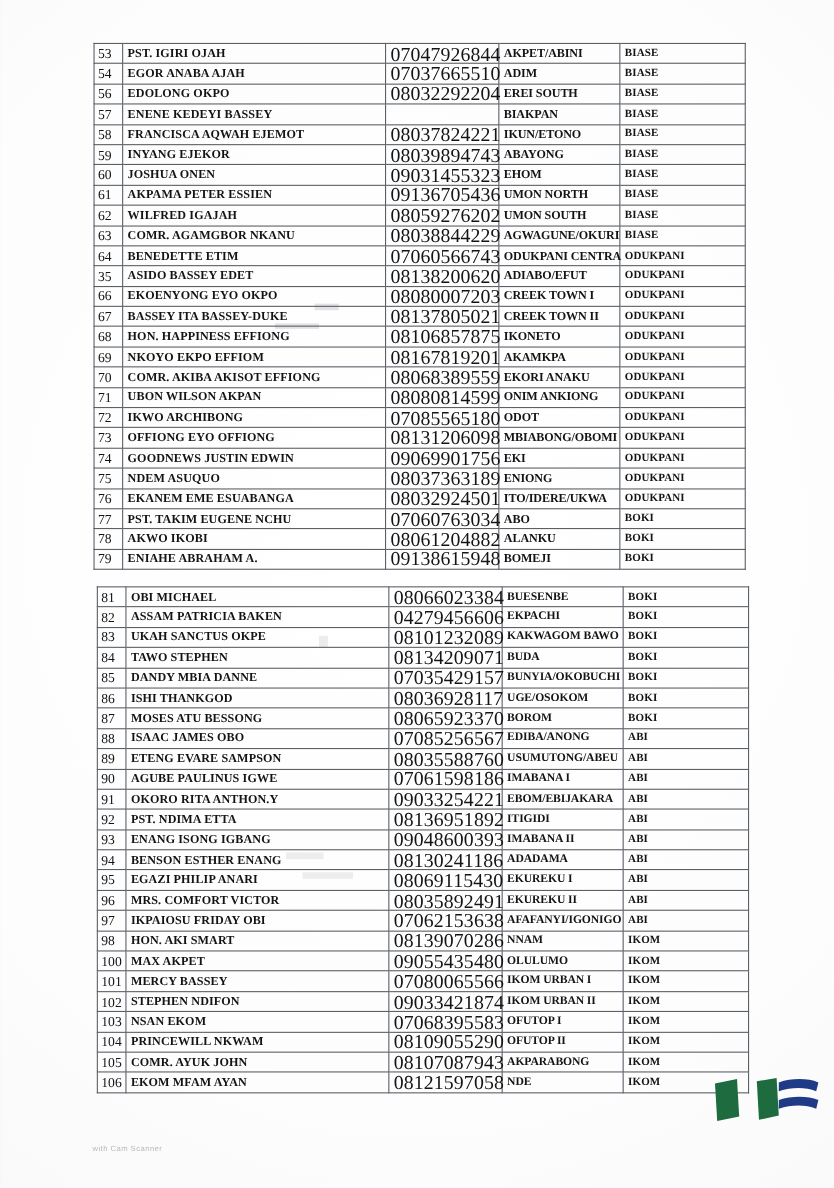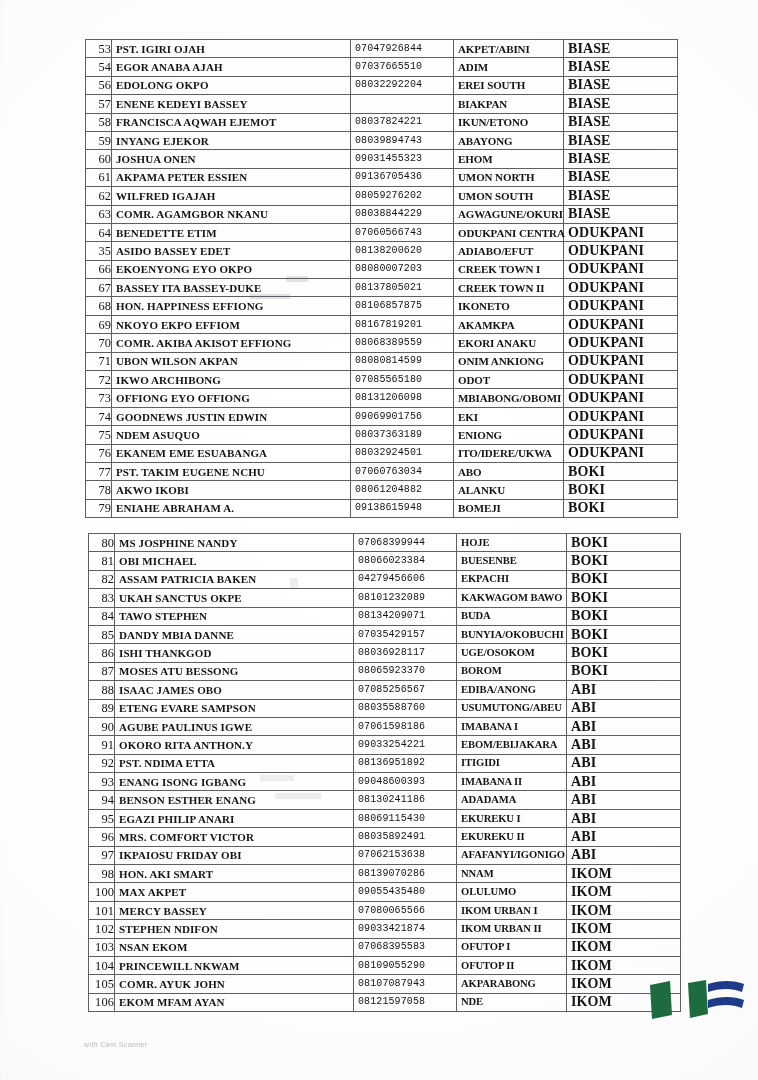--- a/index.html
+++ b/index.html
@@ -68,41 +68,40 @@
 
   
   col.c-idx   { width: 26px; }
   col.c-name  { width: 239px; }
   col.c-phone { width: 103px; }
   col.c-ward  { width: 110px; }
   col.c-lga   { width: 114px; }
 
   td.idx {
     text-align: right;
-    padding-right: 0;
+    padding-right: 10px;
     font-size: 12.4px;
   }
   td.name {
     font-size: 11px;
     font-weight: 600;
     padding-left: 4px;
   }
   td.phone {
-    font-size: 10px;
+    font-size: 18px;
     padding-left: 4px;
-    font-family: Liberation Mono, monospace;
   }
   td.ward {
     font-size: 11px;
     font-weight: 600;
     padding-left: 4px;
     letter-spacing: -.1px;
   }
   td.lga {
-    font-size: 14px;
+    font-size: 10px;
     font-weight: 600;
     padding-left: 4px;
   }
 
   
   .overflow-cell {
     position: relative;
     text-align: center;
   }
   .overflow-cell span {
@@ -407,29 +406,20 @@
   <table class="table-block" id="table-lower">
     <colgroup>
       <col class="c-idx">
         <col class="c-name">
         <col class="c-phone">
         <col class="c-ward">
         <col class="c-lga">
     </colgroup>
     <tbody>
         <tr>
-          <td class="idx">80</td>
-          <td class="name">MS JOSPHINE NANDY</td>
-          <td class="phone">07068399944</td>
-          <td class="ward overflow-cell">
-            <span>HOJE</span>
-          </td>
-          <td class="lga">BOKI</td>
-        </tr>
-        <tr>
           <td class="idx">81</td>
           <td class="name">OBI MICHAEL</td>
           <td class="phone">08066023384</td>
           <td class="ward overflow-cell">
             <span>BUESENBE</span>
           </td>
           <td class="lga">BOKI</td>
         </tr>
         <tr>
           <td class="idx">82</td>

